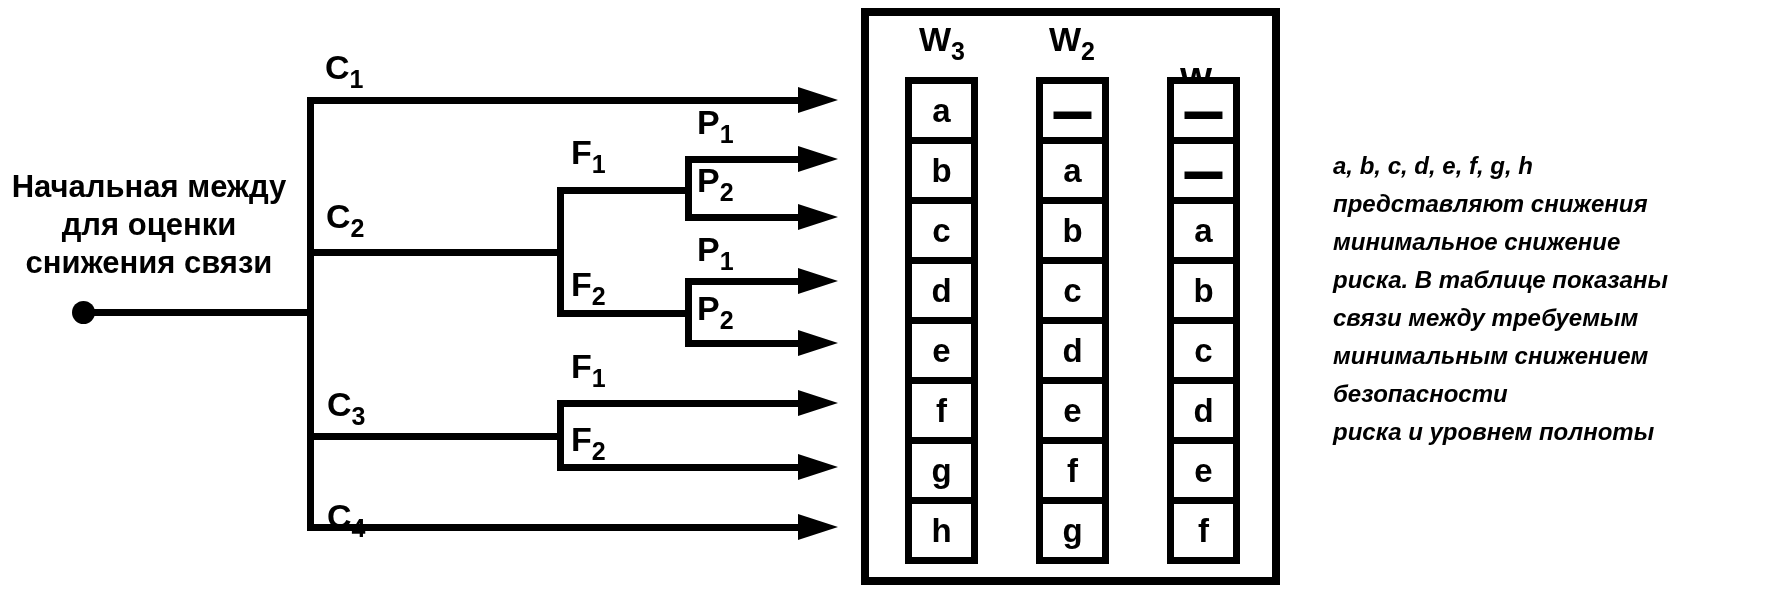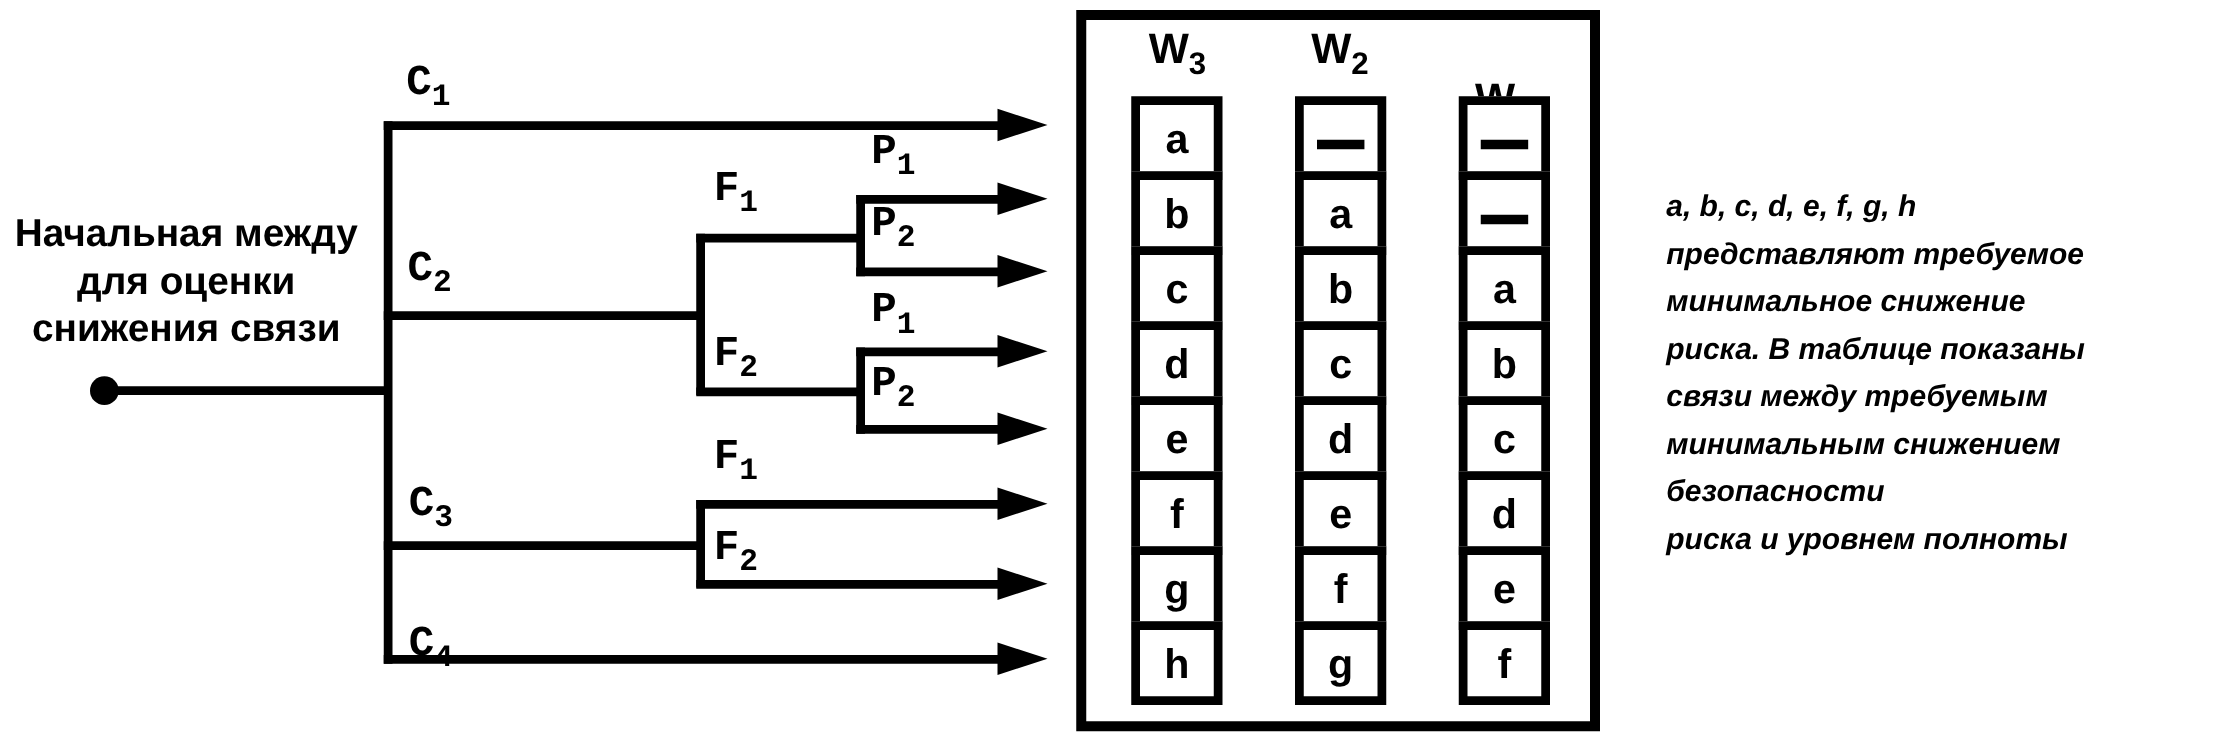--- a/index.html
+++ b/index.html
@@ -17,21 +17,21 @@
   .hline, .vline { position: absolute; background: #000; }
   .hline { height: 7px; }
   .vline { width: 7px; }
   .dot { position: absolute; width: 23px; height: 23px; border-radius: 50%; background: #000; }
   .head {
     position: absolute; width: 0; height: 0;
     border-top: 13px solid transparent;
     border-bottom: 13px solid transparent;
     border-left: 40px solid #000;
   }
-  .lbl { position: absolute; font-size: 34px; line-height: 1; white-space: nowrap; font-family: Liberation Mono, monospace; }
+  .lbl { position: absolute; font-size: 34px; line-height: 1; white-space: nowrap; }
   .sub { font-size: 25px; position: relative; top: 9px; }
   .start-text {
     position: absolute; left: 0; top: 168px; width: 298px;
     text-align: center; font-size: 31px; line-height: 38px;
   }
   .note-text {
     position: absolute; left: 1333px; top: 147px;
     font-size: 24px; line-height: 38px; white-space: nowrap; font-style: italic;
   }
   .bigbox { position: absolute; left: 861px; top: 8px; width: 419px; height: 577px; border: 8px solid #000; }
@@ -188,21 +188,21 @@
     <div class="cell">
         <span>e</span>
       </div>
     <div class="cell">
         <span>f</span>
       </div>
   </div>
 
   <div class="note-text">
     <div>a, b, c, d, e, f, g, h</div>
-    <div>представляют требуемое</div>
+    <div>представляют снижения</div>
     <div>минимальное снижение</div>
     <div>риска. В таблице показаны</div>
     <div>связи между требуемым</div>
     <div>минимальным снижением</div>
     <div>безопасности</div>
     <div>риска и уровнем полноты</div>
   </div>
 
 </div>
 

